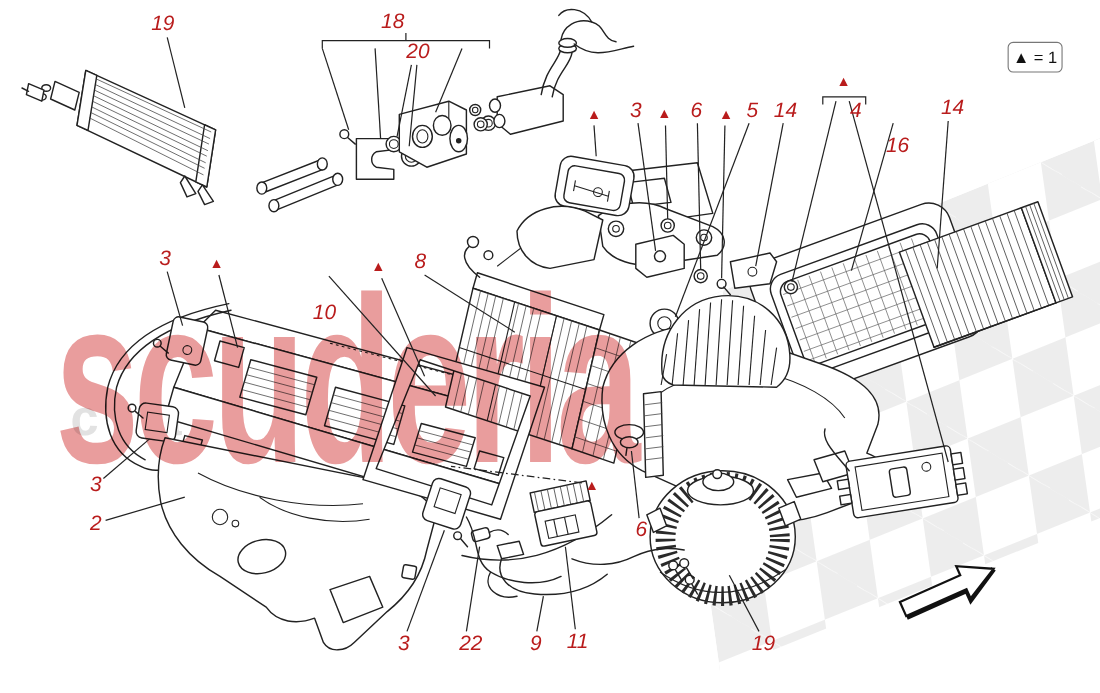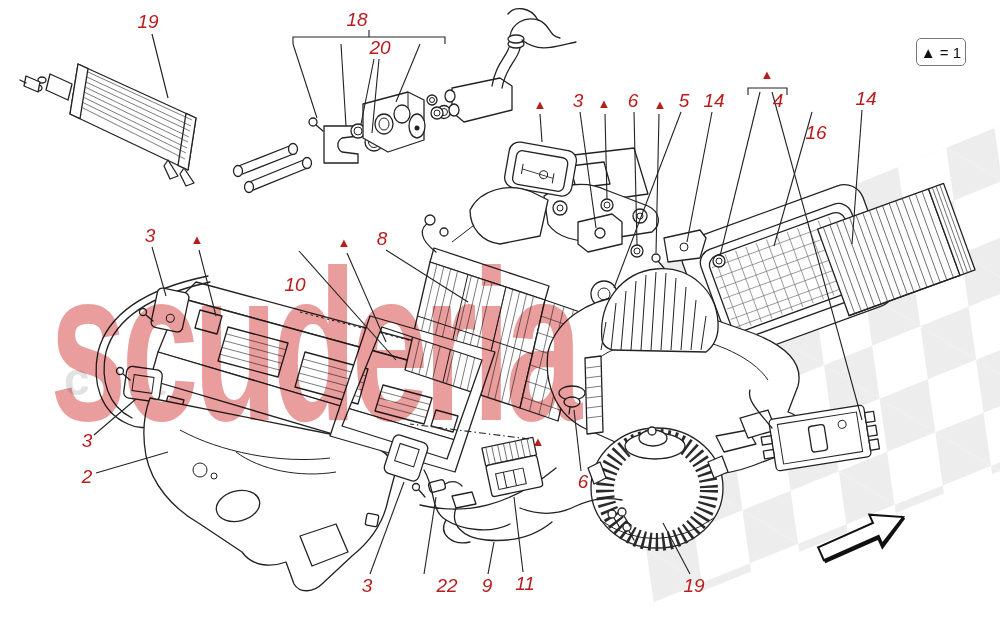--- a/index.html
+++ b/index.html
@@ -411,20 +411,20 @@
       <div class="callout" style="left: 150px; top: 236px;">3</div>
       <div class="callout marker" style="left: 197px; top: 239px;">▲</div>
       <div class="callout" style="left: 295px; top: 240px; margin-top: 45px;">10</div>
       <div class="callout marker" style="left: 344px; top: 242px;">▲</div>
       <div class="callout" style="left: 382px; top: 239px;">8</div>
       <div class="callout" style="left: 87px; top: 441px;">3</div>
       <div class="callout" style="left: 87px; top: 477px;">2</div>
       <div class="callout marker" style="left: 538px; top: 441px;">▲</div>
       <div class="callout" style="left: 583px; top: 482px;">6</div>
       <div class="callout" style="left: 367px; top: 586px;">3</div>
-      <div class="callout" style="left: 447px; top: 586px;">22</div>
+      <div class="callout" style="left: 428px; top: 586px;">22</div>
       <div class="callout" style="left: 487px; top: 586px;">9</div>
       <div class="callout" style="left: 525px; top: 584px;">11</div>
       <div class="callout" style="left: 694px; top: 586px;">19</div>
     </div>
 
   <div id="legend">▲ = 1</div>
 </div>
 
 </body></html>

